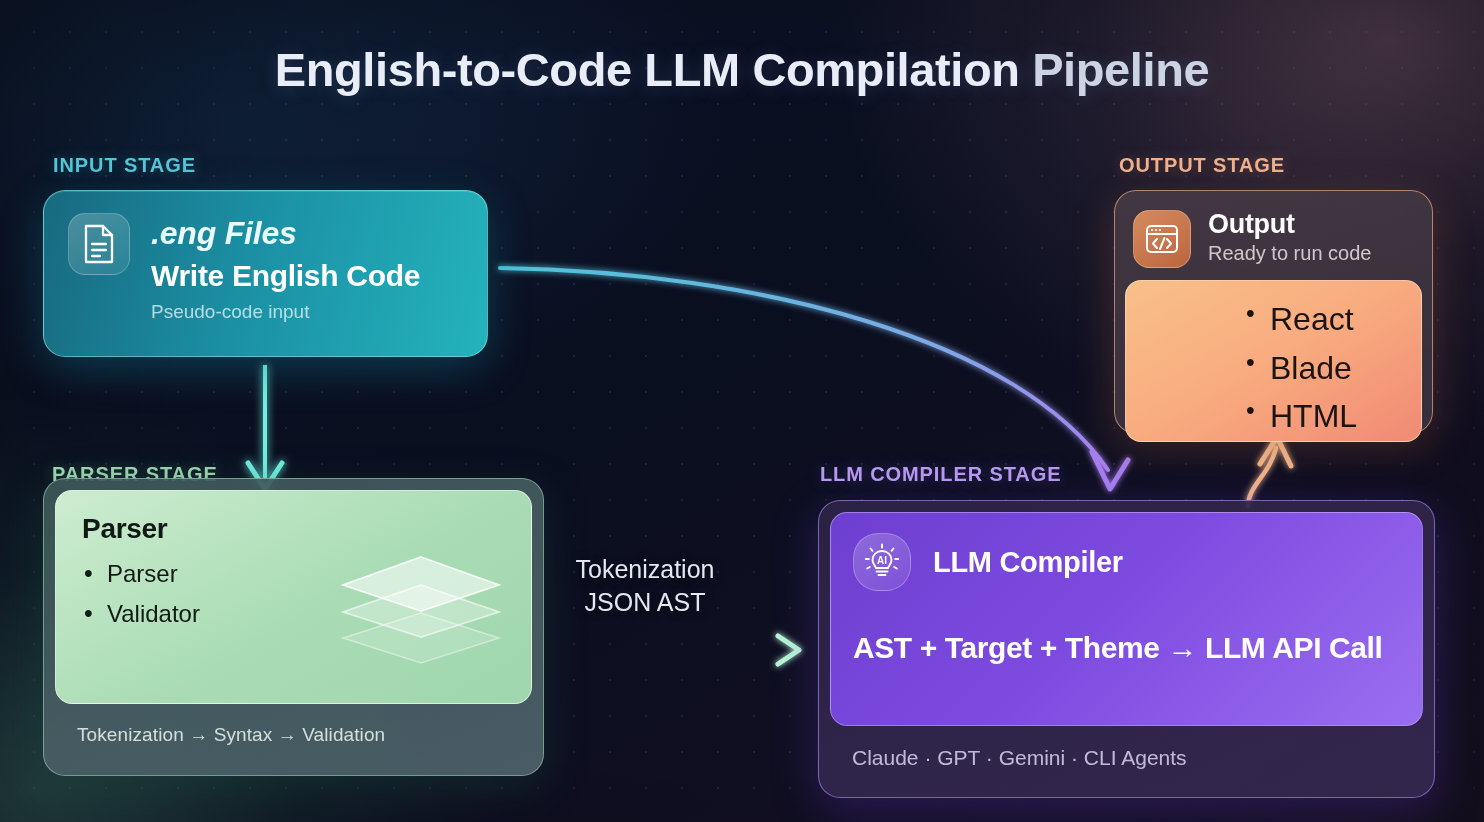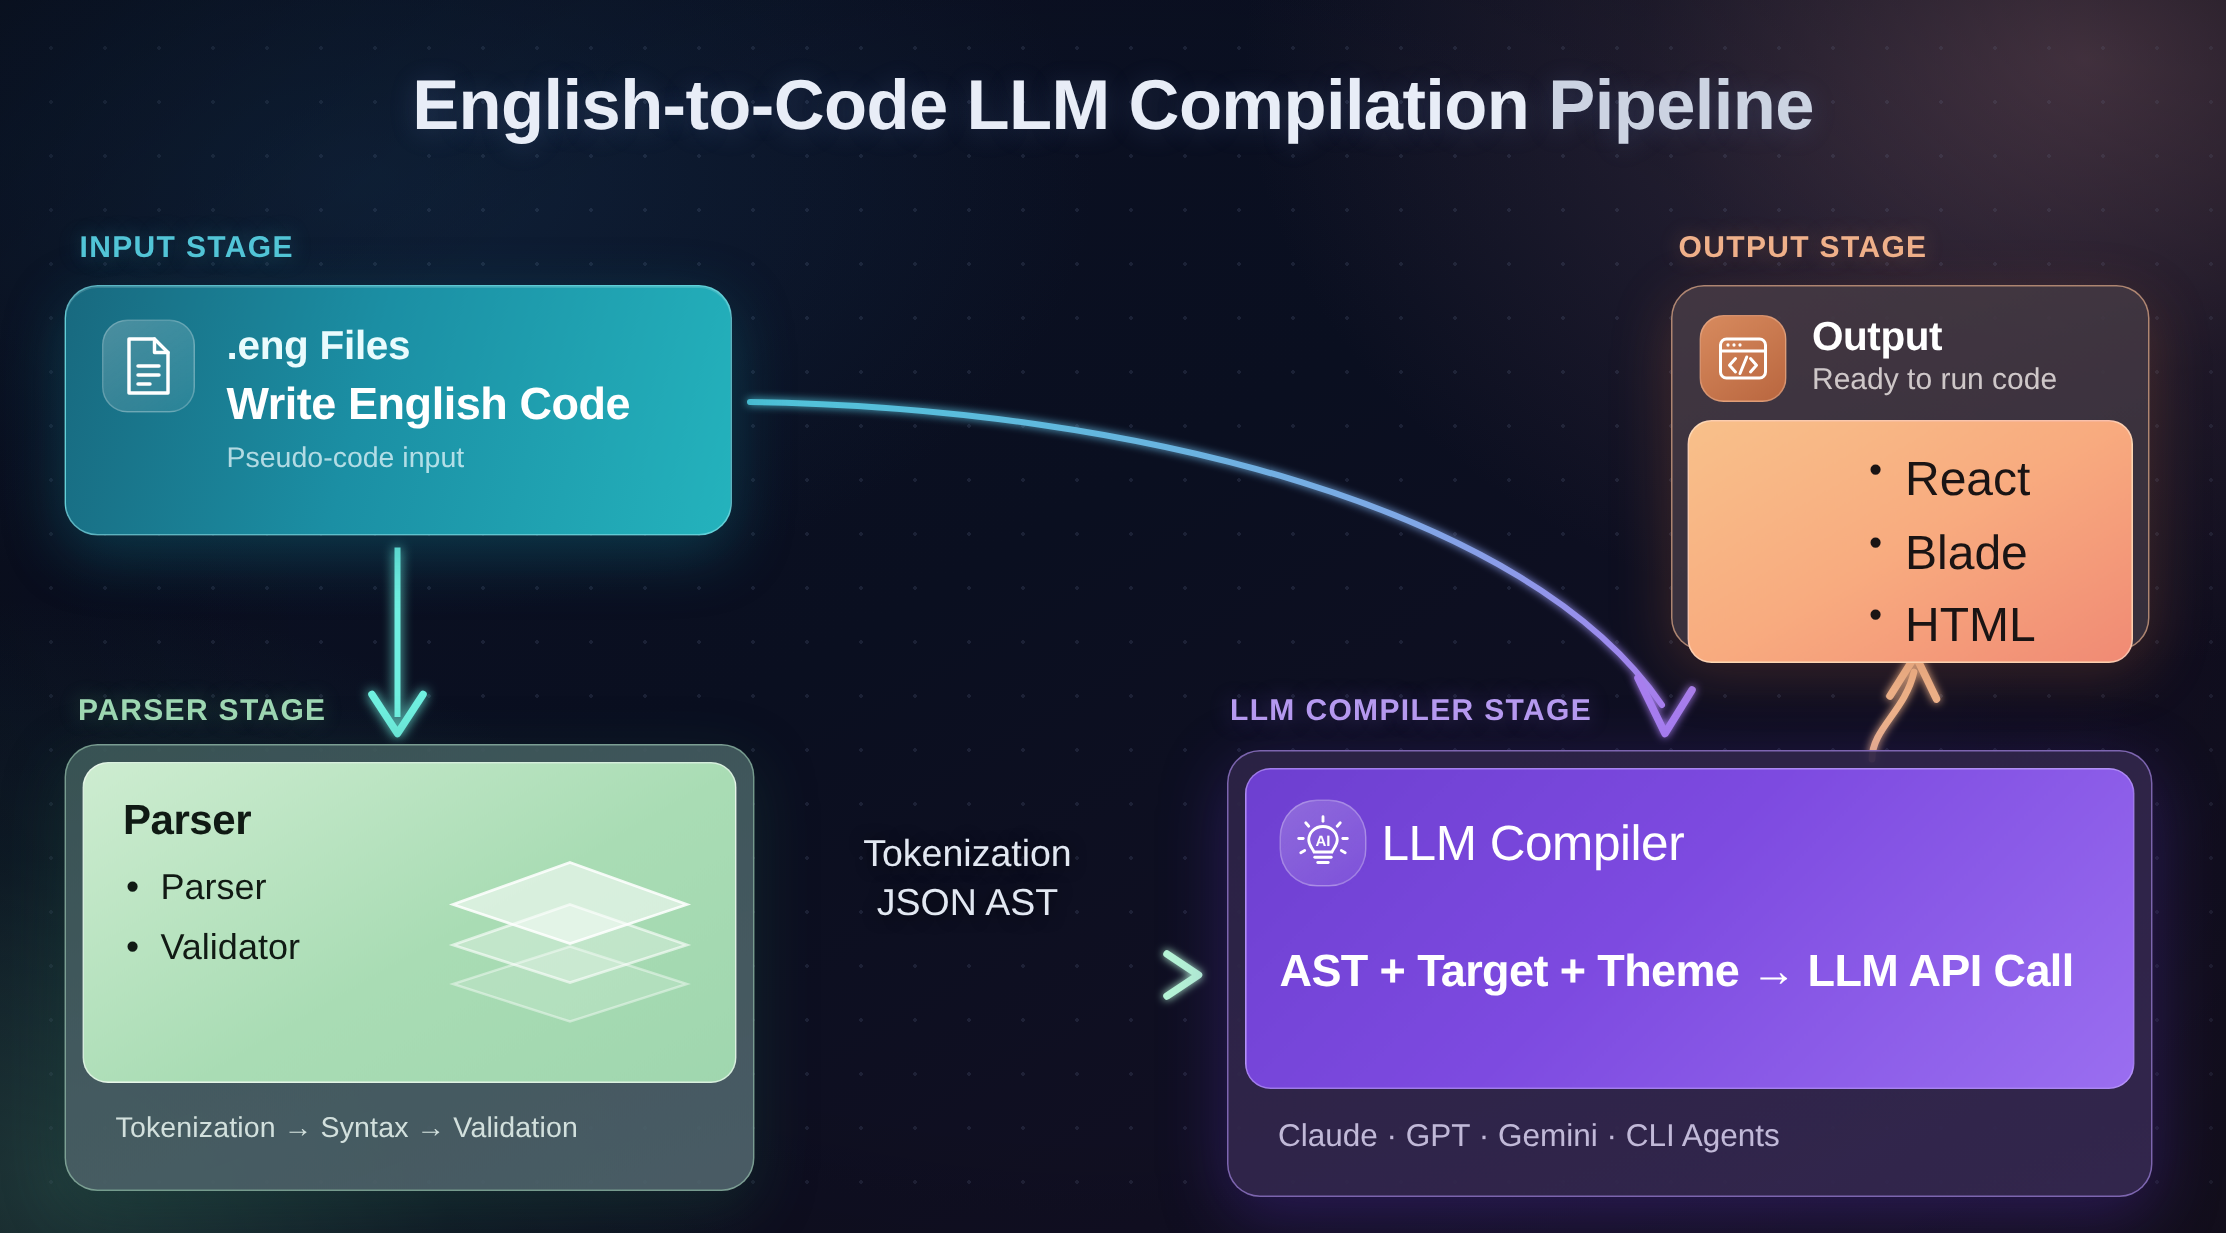--- a/index.html
+++ b/index.html
@@ -68,27 +68,27 @@
   .icon-tile {
     width:62px; height:62px; border-radius:17px;
     display:flex; align-items:center; justify-content:center;
     flex:none;
   }
   #tile-input {
     background:linear-gradient(145deg, rgba(255,255,255,0.22), rgba(255,255,255,0.07));
     border:1px solid rgba(255,255,255,0.22);
   }
   #card-input .txtcol { margin-left:21px; padding-top:1px; }
-  .eng-files { font-size:27px; font-weight:bold; color:#e9fbfd; line-height:1.22; letter-spacing:-0.2px; }
+  .eng-files { font-size:32px; font-weight:bold; color:#e9fbfd; line-height:1.22; letter-spacing:-0.2px;font-style:italic; }
   .write-eng { font-size:30px; font-weight:bold; color:#ffffff; line-height:1.5; letter-spacing:-0.3px; }
   .pseudo   { font-size:19px; color:rgba(232,248,252,0.74); line-height:1.45; }
 
   
   #card-parser {
-    left:43px; top:496px; width:460px; height:298px;
+    left:43px; top:478px; width:501px; height:298px;
     background:linear-gradient(160deg, rgba(60,88,88,0.92) 0%, rgba(72,94,100,0.92) 55%, rgba(80,100,108,0.9) 100%);
     border:1.6px solid rgba(175,225,195,0.5);
     box-shadow:0 12px 40px rgba(25,70,60,0.4);
     padding:11px;
   }
   #parser-inner {
     width:100%; height:214px; border-radius:17px;
     background:linear-gradient(150deg, #cdecd0 0%, #a9dcb4 55%, #9fd6ae 100%);
     border:1.4px solid rgba(255,255,255,0.55);
     position:relative; overflow:hidden;
@@ -122,21 +122,21 @@
     background:linear-gradient(135deg, #6d3fd0 0%, #7d4ae0 45%, #9a6ef0 100%);
     border:1.4px solid rgba(205,180,255,0.5);
     padding:20px 22px; position:relative;
   }
   .llm-head { display:flex; align-items:center; }
   #tile-llm {
     background:linear-gradient(145deg, rgba(255,255,255,0.22), rgba(255,255,255,0.08));
     border:1px solid rgba(255,255,255,0.26);
     width:58px; height:58px; border-radius:25px;
   }
-  .llm-title { font-size:33px; font-weight:normal; color:#ffffff; margin-left:10px; letter-spacing:-0.3px; }
+  .llm-title { font-size:29px; font-weight:bold; color:#ffffff; margin-left:22px; letter-spacing:-0.3px; }
   .llm-formula {
     font-size:30px; font-weight:bold; color:#ffffff;
     margin-top:40px; letter-spacing:-0.4px; white-space:nowrap;
   }
   .llm-foot {
     font-size:21px; color:rgba(226,218,248,0.82);
     padding:20px 22px 0 22px;
   }
 
   

